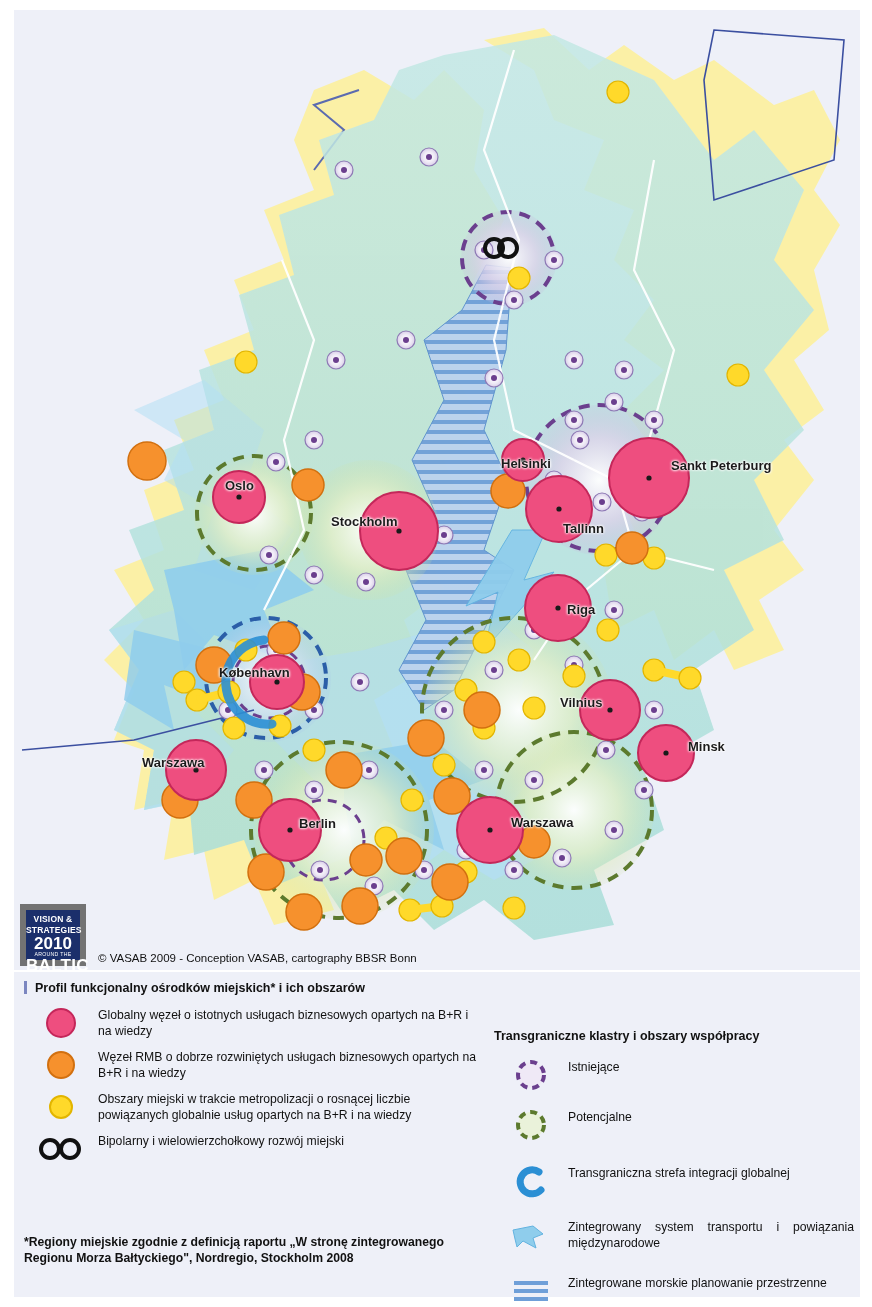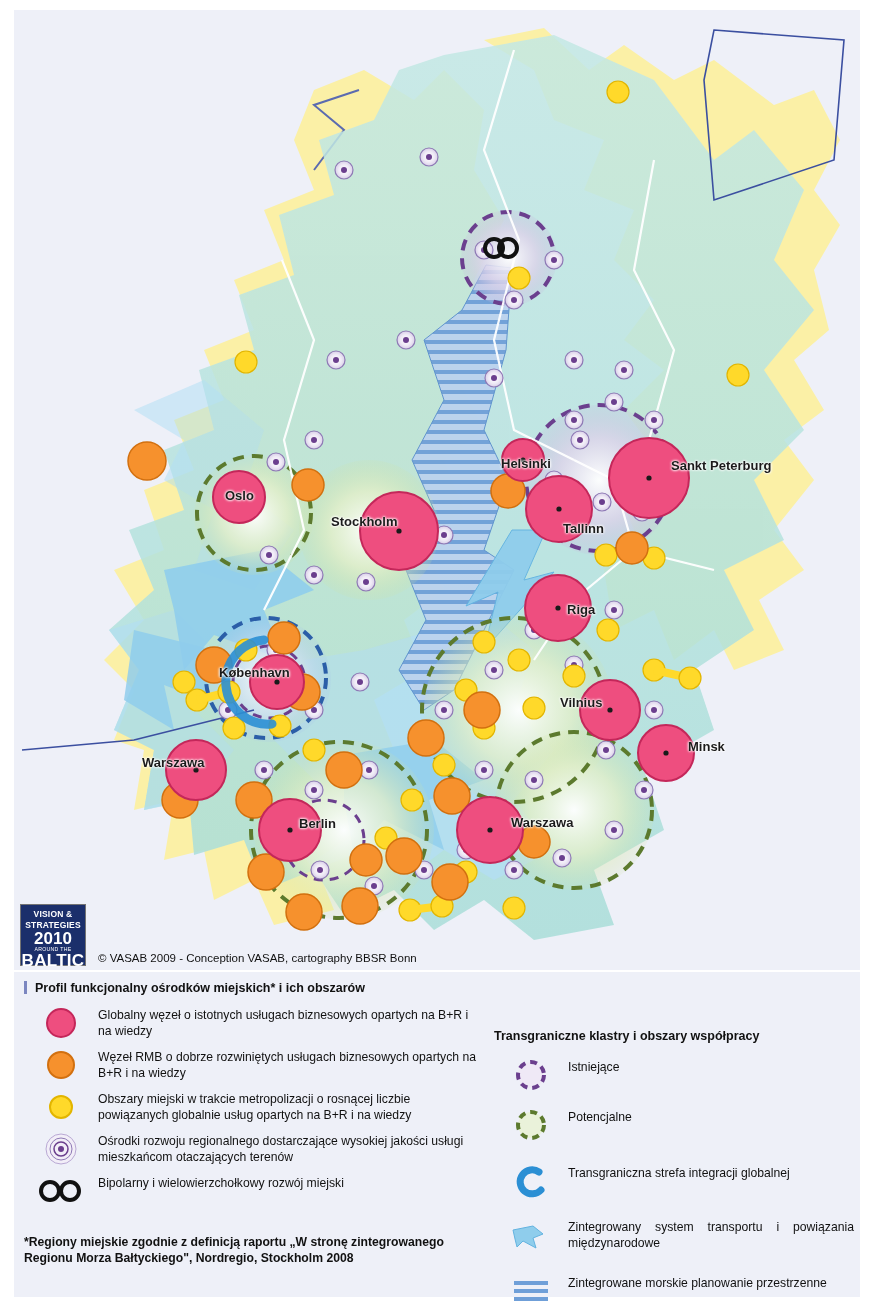--- a/index.html
+++ b/index.html
@@ -10,21 +10,21 @@
   #map{position:absolute;left:14px;top:10px;width:846px;height:960px;background:#eef0f8;overflow:hidden;}
   #map svg{display:block;}
 
   .cityLabel{position:absolute;font-size:13px;font-weight:bold;color:#1b1b1b;white-space:nowrap;
              text-shadow:0 0 3px #fff,0 0 3px #fff,0 0 2px #fff;pointer-events:none;}
 
   .credit{position:absolute;left:84px;bottom:6px;font-size:11.5px;color:#111;white-space:nowrap;}
 
   
   .logo{position:absolute;left:6px;bottom:4px;width:66px;height:62px;background:#1b2f6b;color:#fff;
-        border:1px solid #737373;text-align:center;line-height:1.0;padding-top:3px;box-sizing:border-box;}
+        border:6px solid #737373;text-align:center;line-height:1.0;padding-top:3px;box-sizing:border-box;}
   .logo .l1{font-size:8.5px;font-weight:bold;letter-spacing:.2px;display:block;margin-top:2px;}
   .logo .l2{font-size:17px;font-weight:bold;display:block;margin-top:1px;}
   .logo .l3{font-size:5.2px;display:block;letter-spacing:.3px;}
   .logo .l4{font-size:17px;font-weight:bold;display:block;letter-spacing:.3px;}
 
   
   #legend{position:absolute;left:14px;top:972px;width:846px;height:325px;background:#eef0f8;}
   .legTitle{font-size:12.5px;font-weight:bold;color:#111;}
   .legTxt{font-size:12.2px;color:#111;line-height:1.28;}
 
@@ -360,21 +360,21 @@
       <g transform="translate(480,238)">
         <circle cx="0" cy="0" r="9" fill="none" stroke="#111" stroke-width="4"></circle>
         <circle cx="14" cy="0" r="9" fill="none" stroke="#111" stroke-width="4"></circle>
       </g>
 
       <g>
         <path d="M250,630 a42,42 0 1,0 8,84" fill="none" stroke="#2b8fd4" stroke-width="9" stroke-linecap="round" opacity="0.9"></path>
       </g>
     </svg>
 
-    <div class="cityLabel" style="left:211px;top:478px;">Oslo</div>
+    <div class="cityLabel" style="left:211px;top:468px;">Oslo</div>
     <div class="cityLabel" style="left:317px;top:504px;text-align:center;">Stockholm</div>
     <div class="cityLabel" style="left:487px;top:446px;">Helsinki</div>
     <div class="cityLabel" style="left:657px;top:448px;">Sankt Peterburg</div>
     <div class="cityLabel" style="left:549px;top:511px;">Tallinn</div>
     <div class="cityLabel" style="left:553px;top:592px;">Riga</div>
     <div class="cityLabel" style="left:546px;top:685px;">Vilnius</div>
     <div class="cityLabel" style="left:674px;top:729px;">Minsk</div>
     <div class="cityLabel" style="left:205px;top:655px;">København</div>
     <div class="cityLabel" style="left:128px;top:745px;">Warszawa</div>
     <div class="cityLabel" style="left:285px;top:806px;">Berlin</div>
@@ -418,31 +418,20 @@
 
       <div class="row">
         <div class="sym">
           <svg width="34" height="34">
               <circle cx="17" cy="17" r="11" fill="#ffd92a" stroke="#e2b500" stroke-width="2"></circle>
             </svg>
         </div>
         <div class="lab legTxt">Obszary miejski w trakcie metropolizacji o rosnącej liczbie powiązanych globalnie usług opartych na B+R i na wiedzy</div>
       </div>
 
-      <div class="row">
-        <div class="sym">
-          <svg width="36" height="36">
-            <circle cx="18" cy="18" r="15" fill="#f2eef8" stroke="#b9a8d4" stroke-width="1"></circle>
-            <circle cx="18" cy="18" r="11" fill="none" stroke="#8e79b5" stroke-width="1"></circle>
-            <circle cx="18" cy="18" r="7" fill="none" stroke="#6b3f8e" stroke-width="1.5"></circle>
-            <circle cx="18" cy="18" r="3" fill="#6b3f8e"></circle>
-          </svg>
-        </div>
-        <div class="lab legTxt">Ośrodki rozwoju regionalnego dostarczające wysokiej jakości usługi mieszkańcom otaczających terenów</div>
-      </div>
 
       <div class="row">
         <div class="sym">
           <svg width="50" height="28">
             <circle cx="14" cy="14" r="9" fill="none" stroke="#111" stroke-width="4"></circle>
             <circle cx="34" cy="14" r="9" fill="none" stroke="#111" stroke-width="4"></circle>
           </svg>
         </div>
         <div class="lab legTxt">Bipolarny i wielowierzchołkowy rozwój miejski</div>
       </div>

